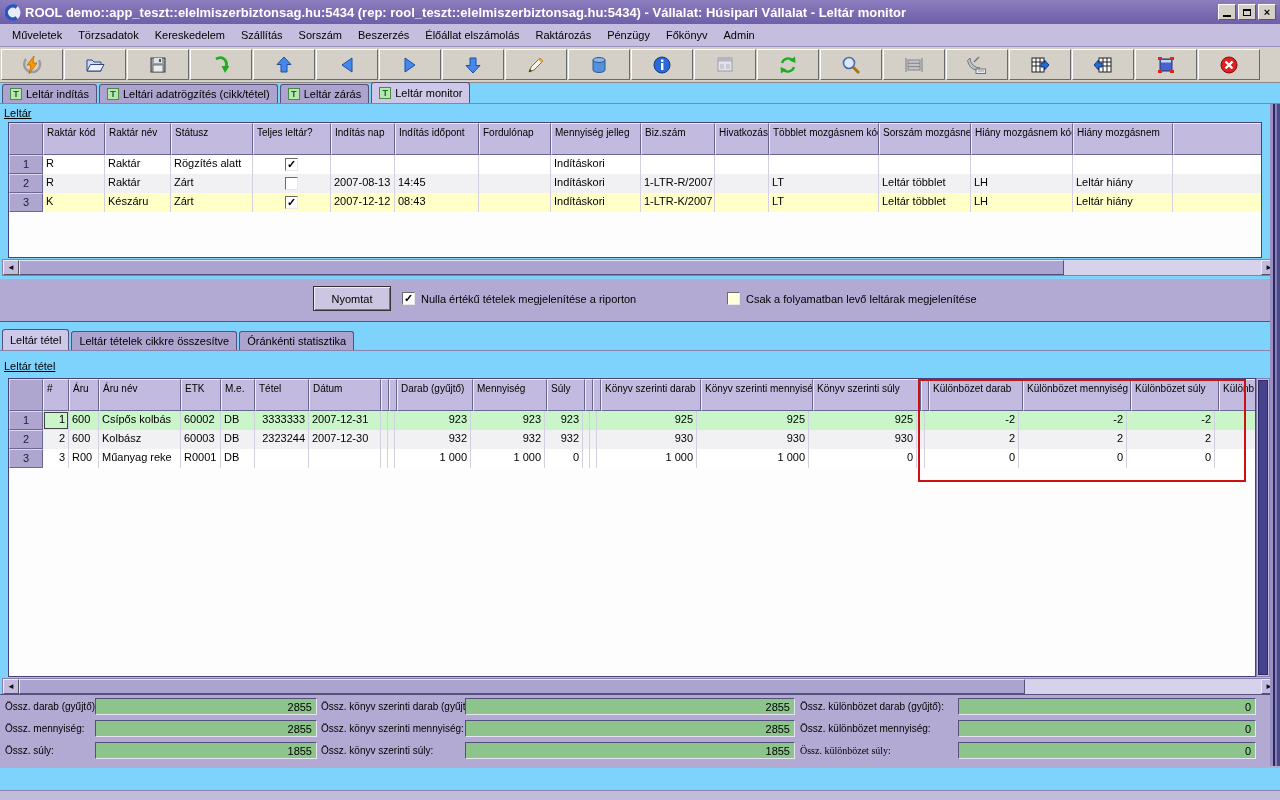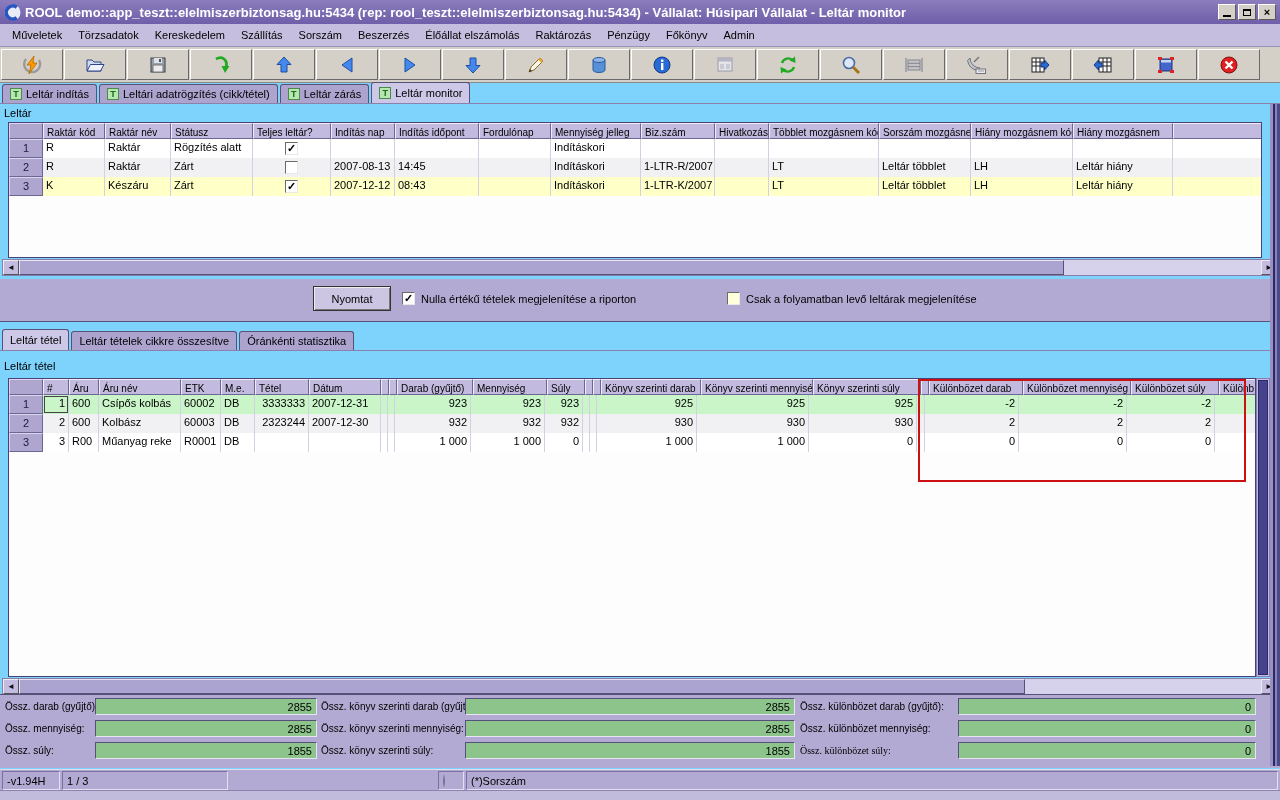--- a/index.html
+++ b/index.html
@@ -34,26 +34,26 @@
   .tabbar { position:absolute; display:flex; align-items:flex-end; gap:2px; padding-left:2px; }
   .tabbar1 { left:0; top:84px; width:1280px; height:20px; border-bottom:1px solid #8a82ac; }
   .tabbar2 { left:0; top:330px; width:1280px; height:21px; border-bottom:1px solid #8a82ac; }
   .tab { height:19px; background:#aca4cf; border:1px solid #555177; border-bottom:none;
     border-radius:3px 3px 0 0; display:flex; align-items:center; padding:0 7px; gap:4px; white-space:nowrap; }
   .tab.active { background:#cdc7e8; height:21px; }
   .ticon { width:12px; height:12px; background:#b8e6b0; border:1px solid #4a8a4a; color:#1a6a1a;
     font-size:9px; font-weight:bold; display:flex; align-items:center; justify-content:center; }
 
   
-  .caption { position:absolute; color:#000; }
+  .caption { position:absolute; text-decoration:underline; color:#000; }
 
   
   .grid { position:absolute; background:#fdfdfe; border:1px solid #44447a; overflow:hidden; }
   .r { display:flex; height:19px; }
-  .hr { height:16px; }
+  .hr { height:32px; }
   .c { overflow:hidden; white-space:nowrap; padding:2px 3px 0 3px; border-right:1px solid #d4d0e4; flex:0 0 auto; }
   .hc { background:#c3bbdf; border-top:1px solid #efecf8; border-left:1px solid #efecf8;
     border-right:1px solid #6a6794; border-bottom:1px solid #6a6794; font-size:10px; padding-top:3px; }
   .num { background:#aea6ce; border:1px solid; border-color:#dcd6ee #6a6794 #6a6794 #dcd6ee;
     text-align:center; color:#1a1a3a; }
   .rt { text-align:right; }
   .ctr { text-align:center; padding-top:2px; }
   .fill { flex:1 1 auto; border-right:none; }
   .rowU1 { background:#ffffff; } .rowU2 { background:#f1f1f4; } .rowU3 { background:#ffffc8; }
   .rowL1 { background:#c9f5c9; } .rowL2 { background:#f1f1f4; } .rowL3 { background:#ffffff; }
@@ -570,22 +570,16 @@
     <span class="tfield" style="left:465px; top:47px; width:330px;">1855</span>
 
     <span class="tlabel" style="left:800px; top:6px;">Össz. különbözet darab (gyűjtő):</span>
     <span class="tfield" style="left:958px; top:3px; width:298px;">0</span>
     <span class="tlabel" style="left:800px; top:28px;">Össz. különbözet mennyiség:</span>
     <span class="tfield" style="left:958px; top:25px; width:298px;">0</span>
     <span class="tlabel" style="left:800px; top:50px;font-family:Liberation Serif, serif;">Össz. különbözet súly:</span>
     <span class="tfield" style="left:958px; top:47px; width:298px;">0</span>
   </div>
 
-  <div class="statusbar">
-    <span class="spanel" style="left:2px; width:58px;">-v1.94H</span>
-    <span class="spanel" style="left:62px; width:166px;">1 / 3</span>
-    <span class="spanel" style="left:438px; width:26px;"><span class="sled"></span></span>
-    <span class="spanel" style="left:466px; right:2px;">(*)Sorszám</span>
-  </div>
   <div class="bottomstrip"></div>
   <div class="edge-right"></div>
 
 </div>
 
 </body></html>

